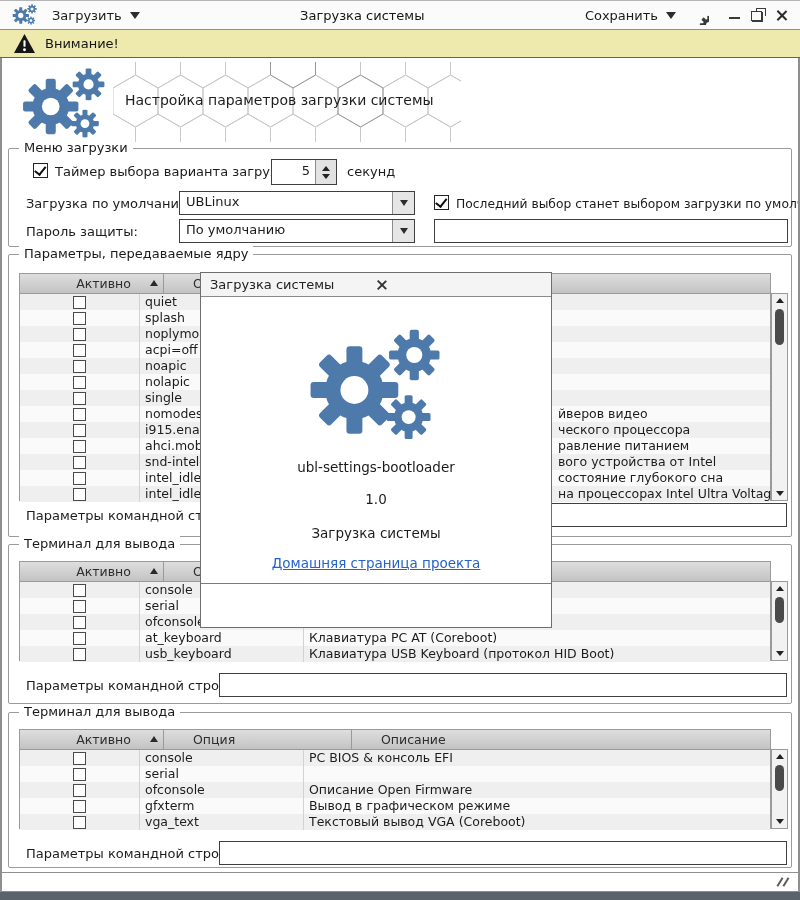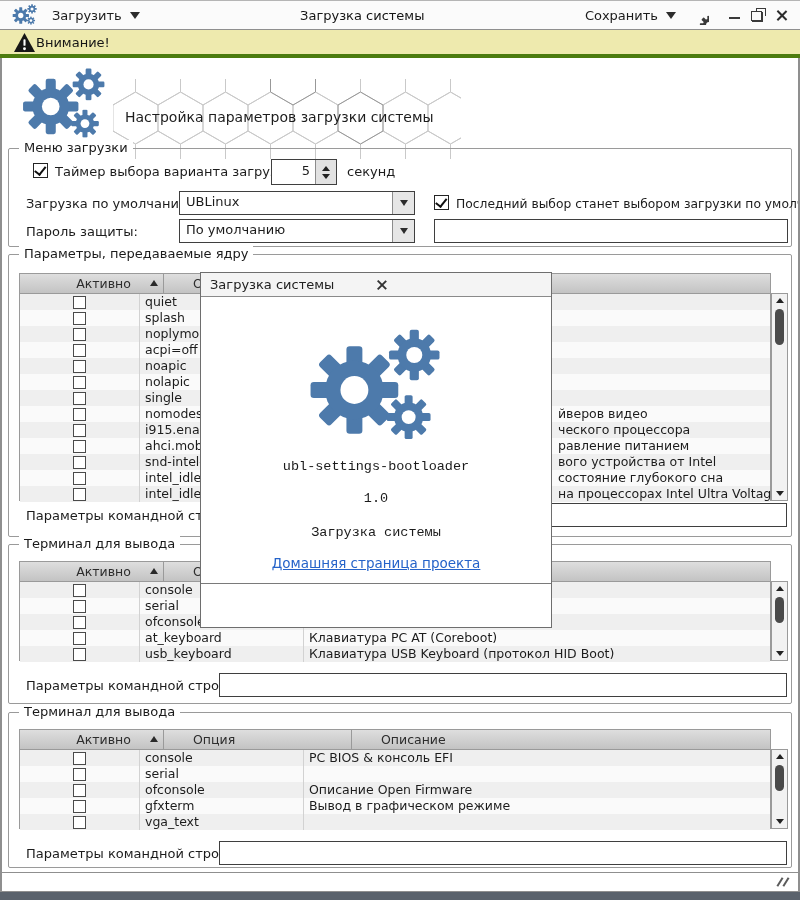--- a/index.html
+++ b/index.html
@@ -18,29 +18,29 @@
   .winbtns{display:flex;align-items:center;gap:12px;margin-left:6px;}
   .min-icon{width:11px;height:2.5px;background:#3a3a3a;margin-top:6px;}
   .restore-icon{position:relative;width:9px;height:8px;border:1.6px solid #3a3a3a;background:#fbfbfb;margin-top:3px;}
   .restore-icon::before{content:"";position:absolute;left:2.6px;top:-5px;width:8px;height:7px;border:1.6px solid #3a3a3a;border-bottom:none;}
   .restore-icon::after{content:"";position:absolute;left:-1.6px;top:-1.6px;width:9px;height:8px;background:#fbfbfb;border:1.6px solid #3a3a3a;}
   .x-icon{position:relative;width:13px;height:13px;}
   .x-icon::before,.x-icon::after{content:"";position:absolute;left:6px;top:0;width:1.8px;height:13px;background:#2c2c2c;}
   .x-icon::before{transform:rotate(45deg);} .x-icon::after{transform:rotate(-45deg);}
   
   .warnbar{position:absolute;left:0;top:30px;width:100%;height:28px;background:var(--warning_bg,#eeeaae);
-           border-bottom:4px solid #4d7c0f;box-sizing:border-box;display:flex;align-items:center;padding-left:13px;}
+           border-bottom:1px solid #4d7c0f;box-sizing:border-box;display:flex;align-items:center;gap:9px;padding-left:13px;}
   .warnbar span{font-size:13px;color:#151515;}
   
   .sideL,.sideR{position:absolute;top:58px;bottom:0;width:2px;background:#8f8f8f;z-index:5;}
   .sideL{left:0;} .sideR{right:0;}
   .bottombar{position:absolute;left:0;bottom:0;width:100%;height:8px;background:var(--bottombar,#5a626c);z-index:6;}
   
   .banner-logo{position:absolute;left:22px;top:68px;}
-  .hexwrap{position:absolute;left:113px;top:79px;width:348px;height:80px;overflow:hidden;}
+  .hexwrap{position:absolute;left:113px;top:62px;width:348px;height:80px;overflow:hidden;}
   .banner-title{position:absolute;left:12px;top:30px;font-size:14px;color:#1d1d1d;white-space:nowrap;}
   
   .group{position:absolute;left:8px;width:784px;border:1px solid #9a9a9a;border-radius:2px;box-sizing:border-box;background:transparent;}
   .legend{position:absolute;top:-9px;left:10px;background:#fff;padding:0 5px;font-size:13px;color:#1a1a1a;white-space:nowrap;}
   .lbl{position:absolute;font-size:13px;color:#1c1c1c;white-space:nowrap;}
   .lbl.small{font-size:12.3px;}
   
   .fcb{position:absolute;width:15px;height:15px;border:1.6px solid #242424;background:#fff;box-sizing:border-box;}
   .fcb.on::after{content:"";position:absolute;left:3.4px;top:0;width:4.5px;height:8.5px;
                  border:solid #101010;border-width:0 2.2px 2.2px 0;transform:rotate(38deg);}
@@ -79,21 +79,21 @@
   
   .dialog{position:absolute;left:200px;top:272px;width:352px;height:356px;background:#fff;border:1px solid #6e6e6e;
           box-sizing:border-box;z-index:20;}
   .dlg-title{height:24px;background:#f4f4f4;border-bottom:1px solid #8a8a8a;display:flex;align-items:center;
              padding:0 9px;box-sizing:border-box;}
   .dlg-title span{flex:1;font-size:13px;color:#222;}
   .dlg-close{position:relative;width:12px;height:12px;}
   .dlg-close::before,.dlg-close::after{content:"";position:absolute;left:5.4px;top:0;width:1.6px;height:12px;background:#333;}
   .dlg-close::before{transform:rotate(45deg);} .dlg-close::after{transform:rotate(-45deg);}
   .dlg-logo{position:absolute;left:108px;top:56px;}
-  .dlg-line{position:absolute;left:0;width:100%;text-align:center;font-size:13.5px;color:#1b1b1b;font-family:Liberation Mono, monospace;}
+  .dlg-line{position:absolute;left:0;width:100%;text-align:center;font-size:13.5px;color:#1b1b1b;}
   .dlg-link{position:absolute;left:0;width:100%;text-align:center;font-size:13.5px;color:var(--link,#2563c9);text-decoration:underline;cursor:pointer;}
   .dlg-footer{position:absolute;left:0;right:0;top:310px;bottom:0;border-top:1px solid #7a7a7a;background:#fff;}
   
   .statusbar{position:absolute;left:2px;top:872px;width:796px;height:20px;border-top:1px solid #8f8f8f;border-bottom:1px solid #8f8f8f;background:#fff;box-sizing:border-box;}
   .grip{position:absolute;right:7px;top:4px;width:16px;height:12px;}
   .grip i{position:absolute;width:1.7px;height:10px;background:#5b5b5b;transform:rotate(32deg);}
   .grip i:first-child{left:4px;} .grip i:last-child{left:10px;}
   svg{display:block;}
 </style>
 </head>
@@ -463,20 +463,21 @@
               <span class="tcb"></span>
             </div>
             <div class="tc c2">gfxterm</div>
             <div class="tc c3">Вывод в графическом режиме</div>
           </div>
           <div class="trow">
             <div class="tc c1">
               <span class="tcb"></span>
             </div>
             <div class="tc c2">vga_text</div>
+            <div class="tc c3">Текстовый вывод VGA (Coreboot)</div>
           </div>
         </div>
     </div>
     <div class="vscroll" style="left:762px;top:36px;height:80px;">
       <div class="sbtn">
           <i class="tri-up-xs"></i>
         </div>
       <div class="strack">
           <div class="sthumb" style="height:26px;"></div>
         </div>

